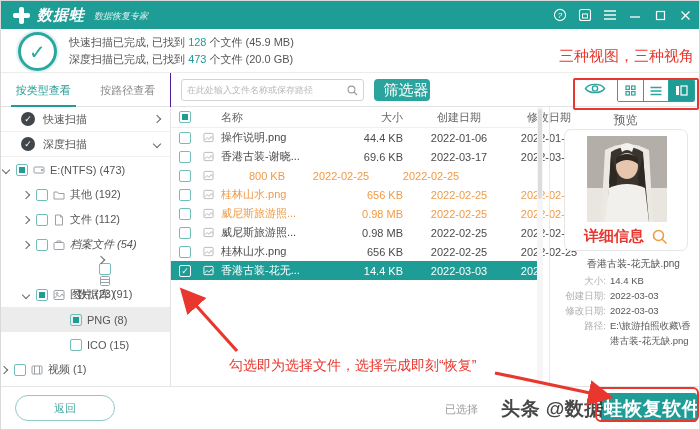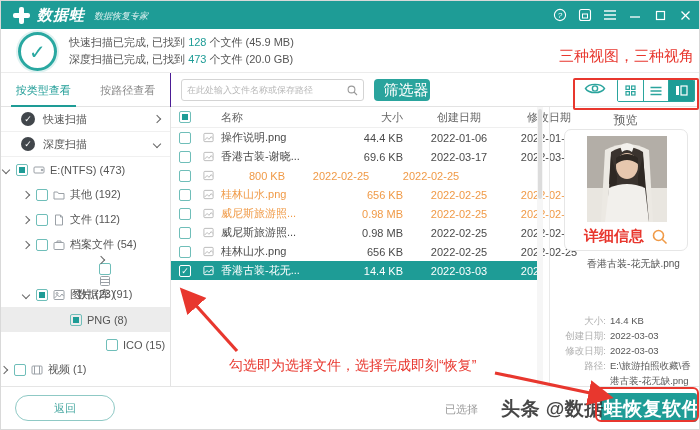--- a/index.html
+++ b/index.html
@@ -75,21 +75,21 @@
   .c-mdate { width:92px; flex:none; text-align:center; }
 
   
   .preview { position:absolute; left:548px; top:0; width:152px; height:279px; border-left:1px solid #e9e9e9; }
   .pv-title { text-align:center; font-size:12px; color:#666; margin-top:5px; }
   .pv-card { position:absolute; left:14px; top:22px; width:124px; height:122px; background:#fff; border:1px solid #e6e6e6; border-radius:7px; }
   .pv-img { position:absolute; left:22px; top:6px; width:80px; height:86px; }
   .pv-detail { position:absolute; left:0; bottom:4px; width:100%; display:flex; align-items:center; justify-content:center; gap:8px; }
   .pv-detail .txt { color:#E8372E; font-size:15px; font-weight:bold; }
   .pv-fname { position:absolute; left:8px; top:150px; width:100%; text-align:center; font-size:10px; color:#555; }
-  .pv-fields { position:absolute; left:6px; top:166px; width:142px; font-size:9.5px; color:#8a8a8a; line-height:15px;margin-top:40px; }
+  .pv-fields { position:absolute; left:6px; top:166px; width:142px; font-size:9.5px; color:#8a8a8a; line-height:15px; }
   .pv-field { display:flex; }
   .pv-field .lab { width:50px; text-align:right; flex:none; color:#b0b0b0; }
   .pv-field .val { color:#555; margin-left:4px; word-break:break-all; }
 
   
   .bottombar { position:absolute; left:0; top:385px; width:700px; height:45px; border-top:1px solid #e5e5e5; background:#fff; }
   .back-btn { position:absolute; left:14px; top:8px; width:100px; height:26px; background:#fff; border:1px solid #8fc9c5; border-radius:13px; color:#4aa9a3; font-size:11px; cursor:pointer; font-family:inherit; }
   .sel-label { position:absolute; left:444px; top:15px; font-size:11px; color:#999; }
   .recover-btn { position:absolute; left:600px; top:6px; width:96px; height:29px; background:#1E9C96; border:none; border-radius:3px; cursor:pointer; }
   .watermark { position:absolute; left:500px; top:9px; font-size:19px; font-weight:bold; white-space:nowrap; letter-spacing:0.5px; }
@@ -257,21 +257,21 @@
           <span class="chev r" style="margin-right:7px;"></span>
           <span class="cb "></span>
           <span class="ticon">
             <svg width="12" height="12" viewBox="0 0 12 12" fill="none" stroke="#9aa0a6" stroke-width="1">
               <path d="M2.5 1 h5 l2 2 v8 h-7 Z"></path>
               <path d="M7.5 1 v2 h2"></path>
             </svg>
           </span>
           <span class="tlabel">文件 (112)</span>
         </div>
-        <div class="tree-row" style="padding-left: 22px;">
+        <div class="tree-row" style="padding-left: 22px; font-style: italic;">
           <span class="chev r" style="margin-right:7px;"></span>
           <span class="cb "></span>
           <span class="ticon">
             <svg width="12" height="12" viewBox="0 0 12 12" fill="none" stroke="#9aa0a6" stroke-width="1">
               <rect x="1" y="3.5" width="10" height="7" rx="1"></rect>
               <path d="M4 3.5 V2 h4 v1.5"></path>
             </svg>
           </span>
           <span class="tlabel">档案文件 (54)</span>
         </div>
@@ -298,21 +298,21 @@
             </svg>
           </span>
           <span class="tlabel">图片 (23)</span>
         </div>
         <div class="tree-row sel" style="padding-left: 56px;">
           <span class="chev-sp" style="margin-right:7px;"></span>
           <span class="cb partial"></span>
           <span style="width:5px;"></span>
           <span class="tlabel">PNG (8)</span>
         </div>
-        <div class="tree-row" style="padding-left: 56px; margin-left: 36px;">
+        <div class="tree-row" style="padding-left: 56px;">
           <span class="chev-sp" style="margin-right:7px;"></span>
           <span class="cb "></span>
           <span style="width:5px;"></span>
           <span class="tlabel">ICO (15)</span>
         </div>
         <div class="tree-row" style="">
           <span class="chev r" style="margin-right:7px;"></span>
           <span class="cb "></span>
           <span class="ticon">
             <svg width="12" height="12" viewBox="0 0 12 12" fill="none" stroke="#9aa0a6" stroke-width="1">

